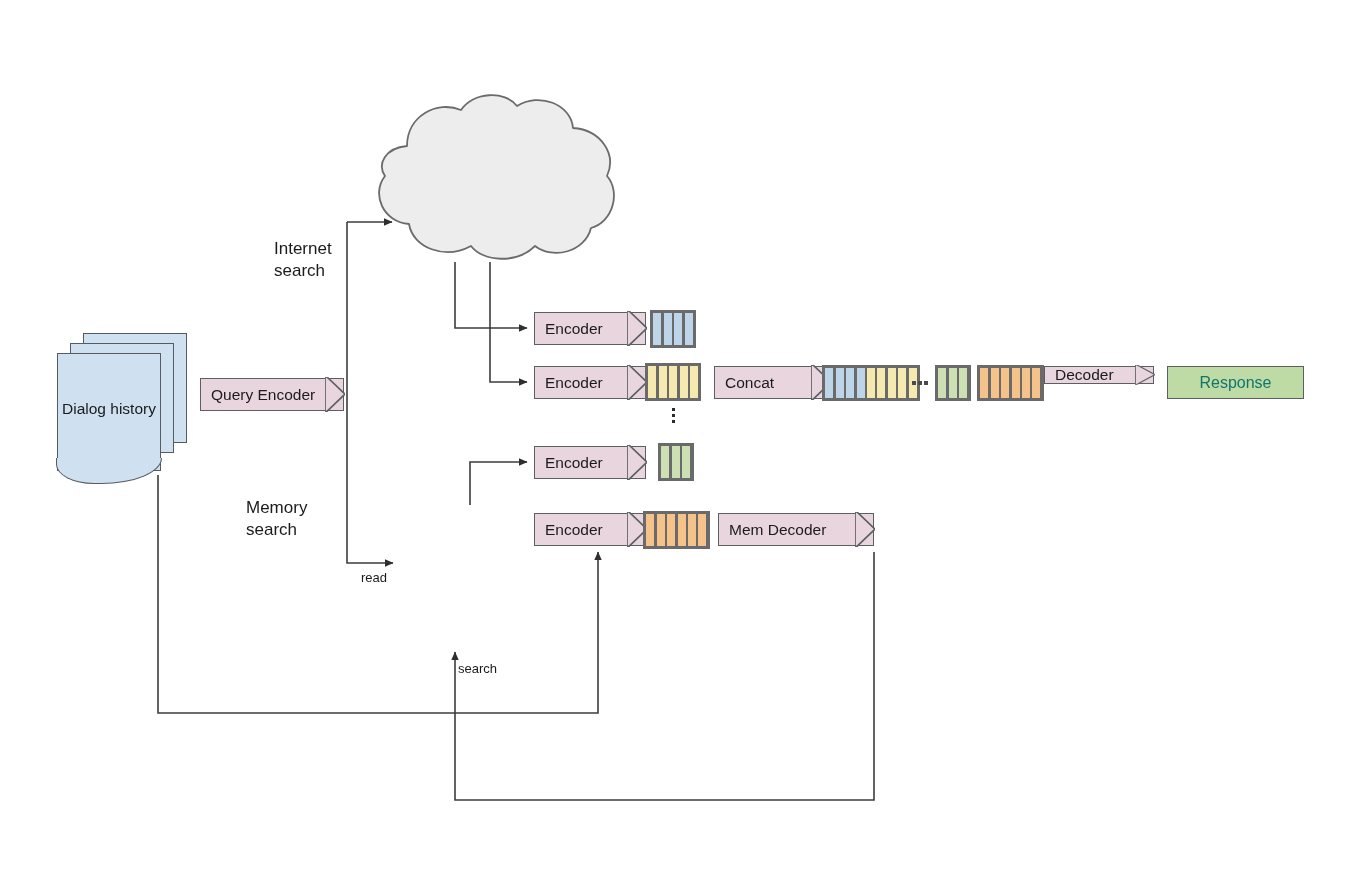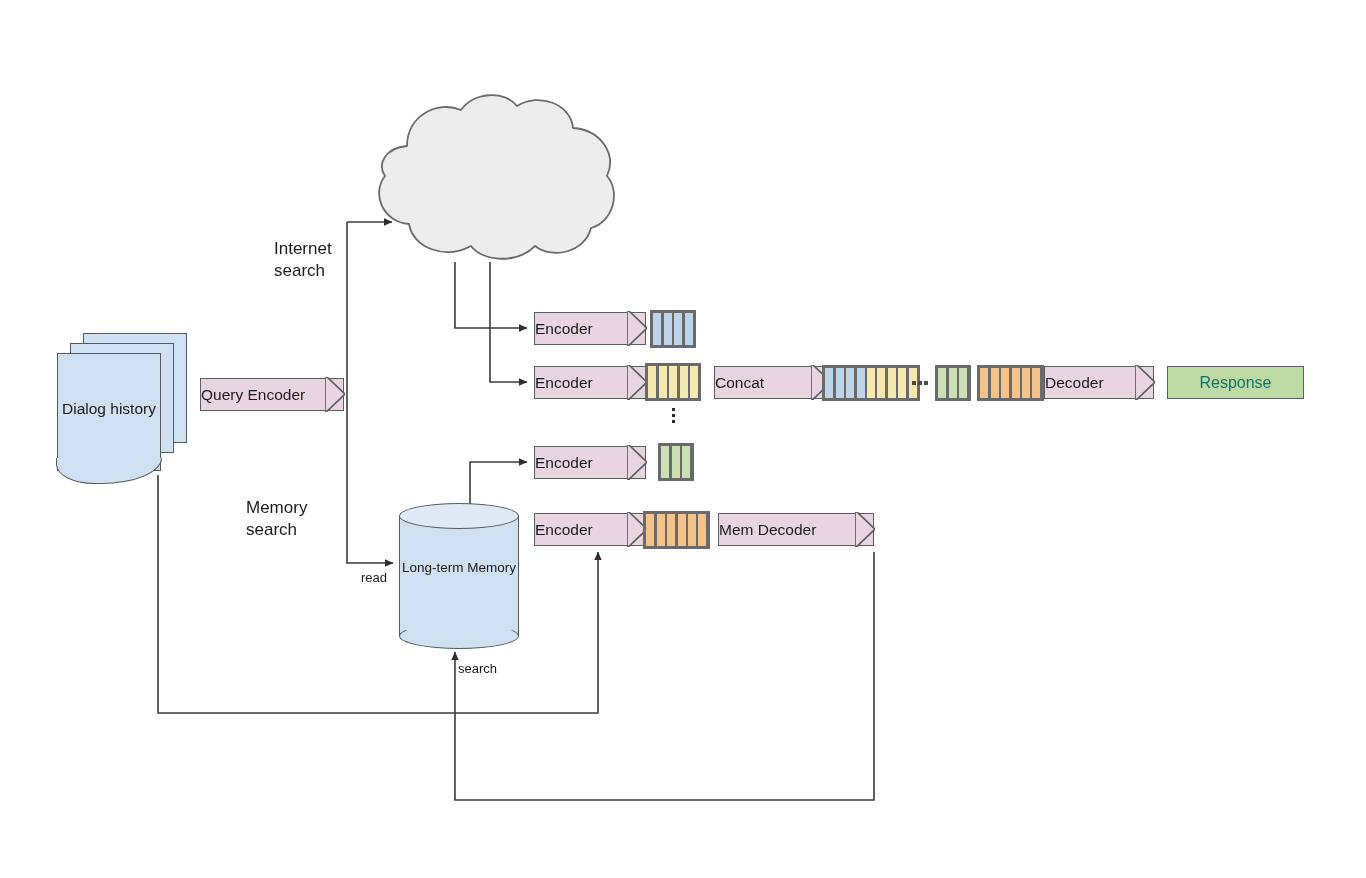--- a/index.html
+++ b/index.html
@@ -77,20 +77,21 @@
 
   
   .chev {
     display: flex;
     align-items: center;
     background: #e8d5de;
     border: 1.7px solid #5b5f63;
     box-sizing: border-box;
     color: #1b1b1b;
     font-size: 15.5px;
+    padding-left: 10px;
     position: absolute;
     text-align: center;
   }
   .chev .chev-tip {
     position: absolute;
     right: -1.7px;
     top: -1.7px;
     bottom: -1.7px;
     width: 20px;
   }
@@ -261,27 +262,20 @@
     </svg>
   </div>
 
   <div class="flabel" style="left:254px; top:238px;margin-left:20px;">Internet
 search</div>
   <div class="flabel" style="left:246px; top:497px;">Memory
 search</div>
   <div class="wlabel" style="left:361px; top:570px;">read</div>
   <div class="wlabel" style="left:458px; top:661px;">search</div>
 
-  <div class="node cyl">
-    <div class="body"></div>
-    <div class="bot"></div>
-    <div class="top"></div>
-    <div class="cyl-label">Long-term
-Memory</div>
-  </div>
 
   <div class="chev" style="left:534px; top:312px; width:112px; height:33px;">
     <span>Encoder</span>
     <span class="chev-tip">
       <svg viewBox="0 0 20 36" preserveAspectRatio="none">
         <path d="M0,0 L2,0 L20,18 L2,36 L0,36 Z" fill="#e8d5de" stroke="#5b5f63" stroke-width="1.7"></path>
       </svg>
     </span>
   </div>
 
@@ -376,21 +370,21 @@
     </div>
   <div class="tokens" id="cat-3" style="left:977px; top:365px; height:36px;">
       <span class="tk" style="background: rgb(245, 194, 137);"></span>
       <span class="tk" style="background: rgb(245, 194, 137);"></span>
       <span class="tk" style="background: rgb(245, 194, 137);"></span>
       <span class="tk" style="background: rgb(245, 194, 137);"></span>
       <span class="tk" style="background: rgb(245, 194, 137);"></span>
       <span class="tk" style="background: rgb(245, 194, 137);"></span>
     </div>
 
-  <div class="chev" style="left:1044px; top:366px; width:110px; height:33px;">
+  <div class="chev" style="left:1044px; top:366px; width:110px; height:18px;">
     <span>Decoder</span>
     <span class="chev-tip">
       <svg viewBox="0 0 20 36" preserveAspectRatio="none">
         <path d="M0,0 L2,0 L20,18 L2,36 L0,36 Z" fill="#e8d5de" stroke="#5b5f63" stroke-width="1.7"></path>
       </svg>
     </span>
   </div>
 
   <div class="rectbox" style="left:1167px; top:366px; width:137px; height:33px; background:#bedaa5;">
     <span>Response</span>

